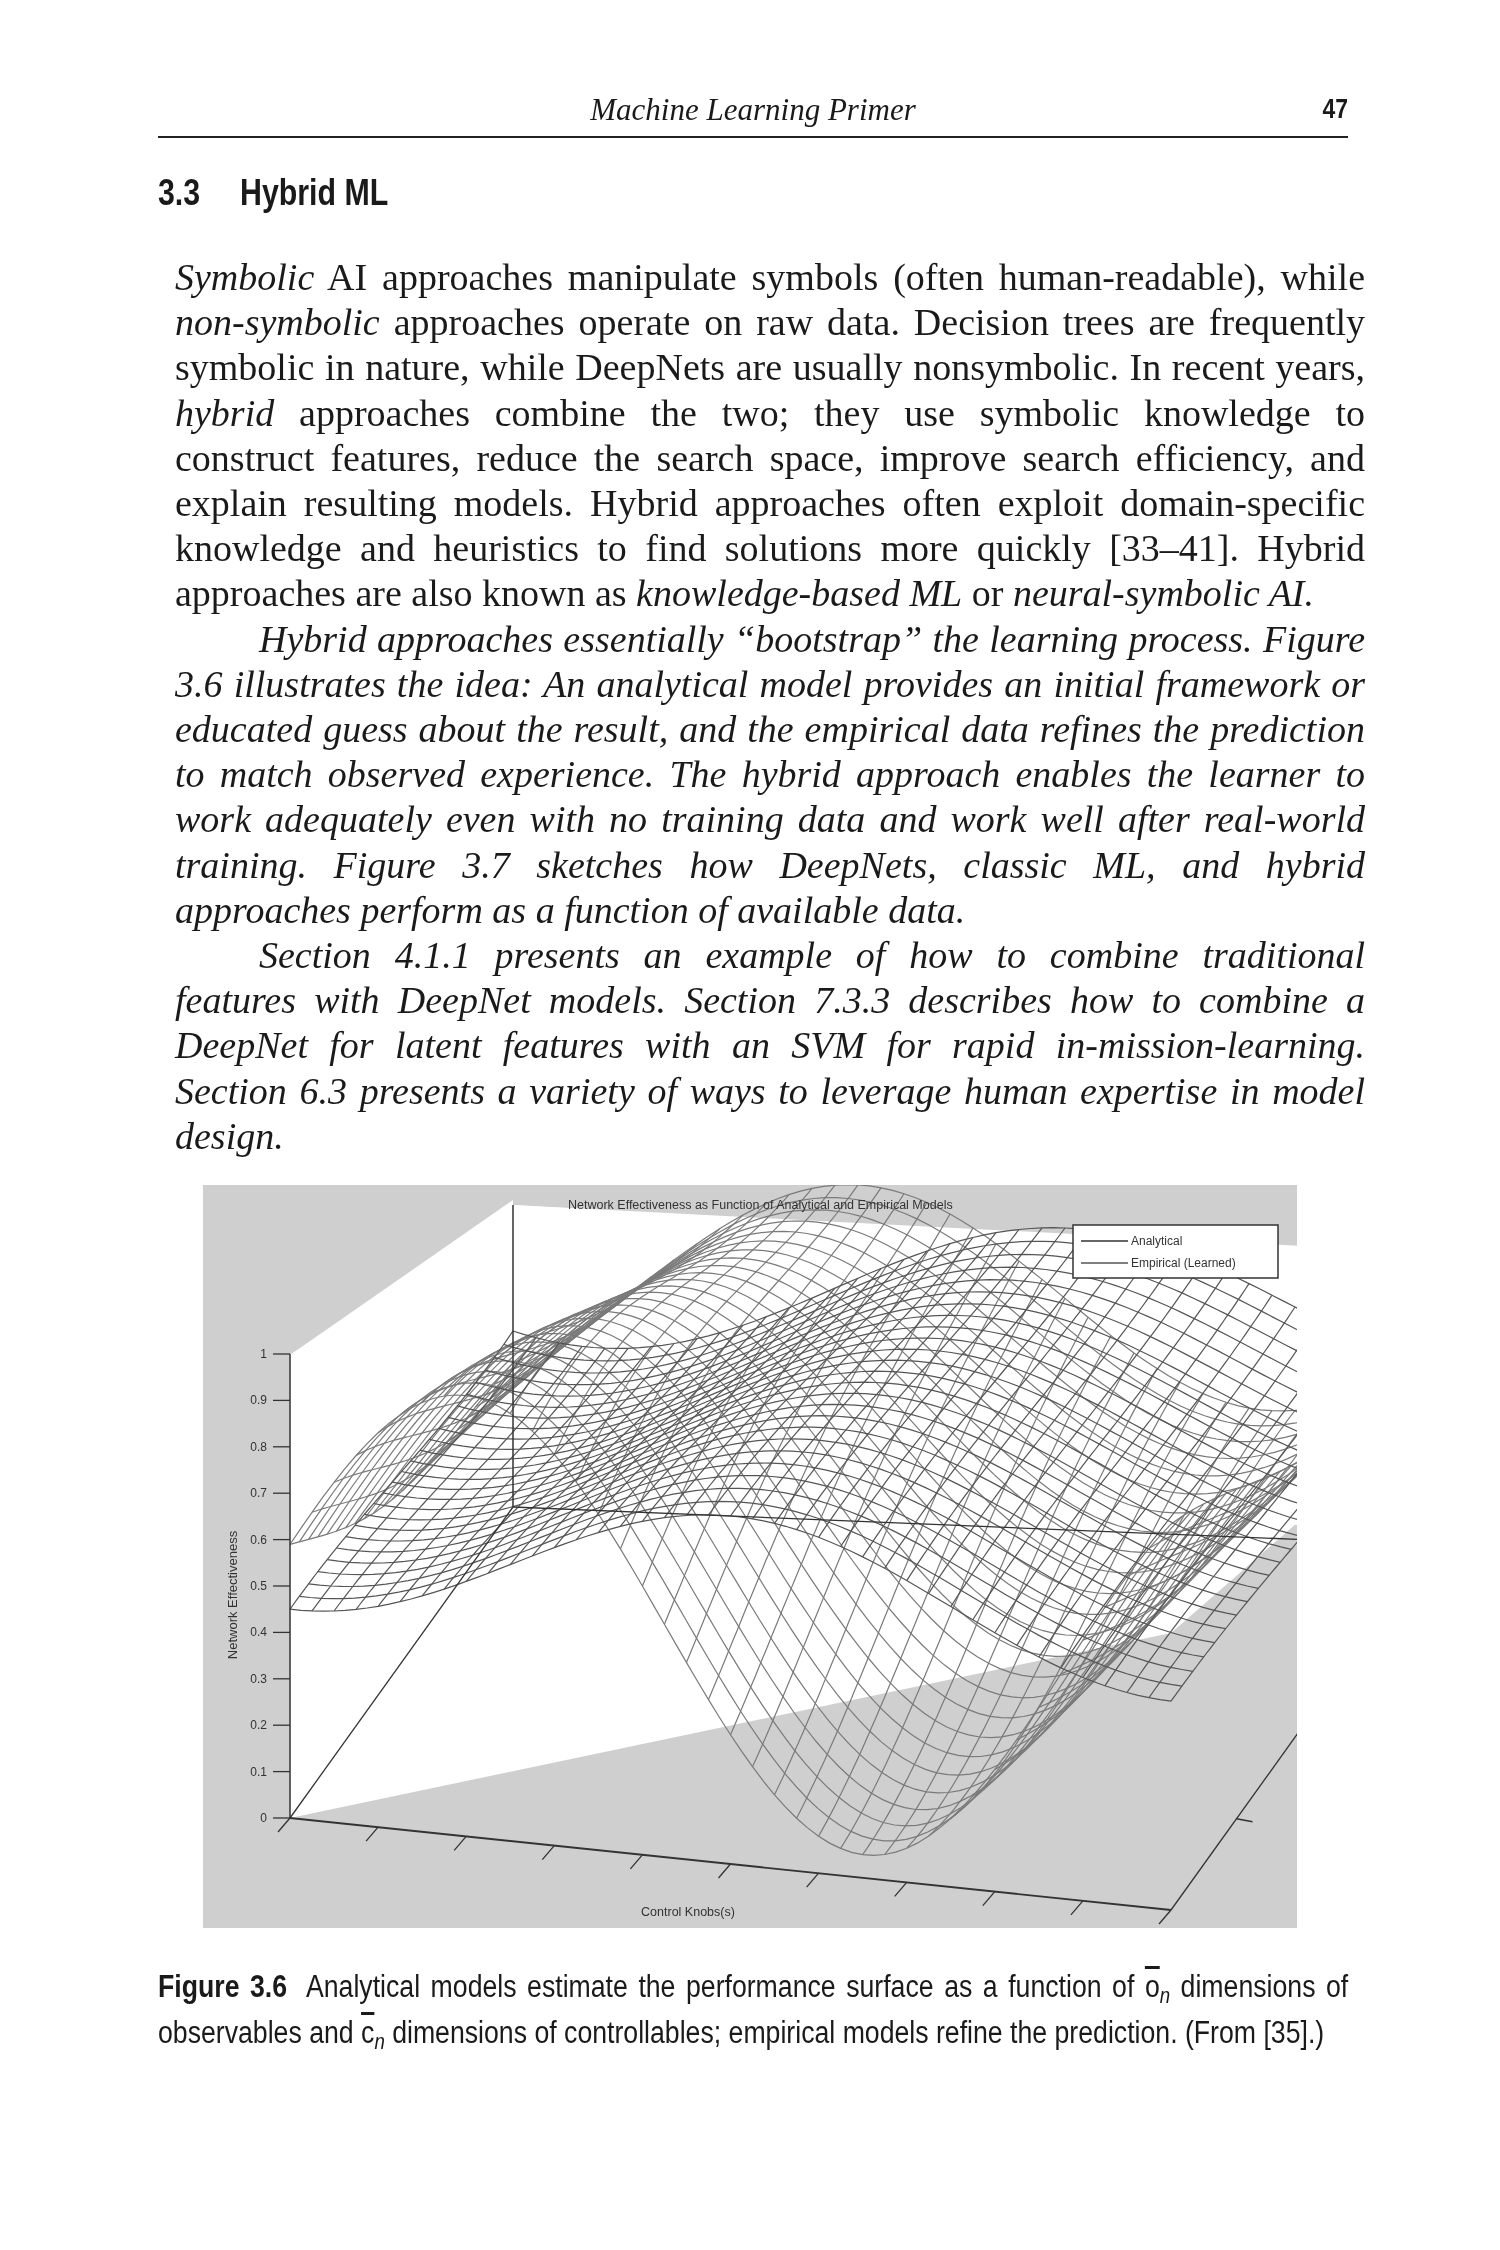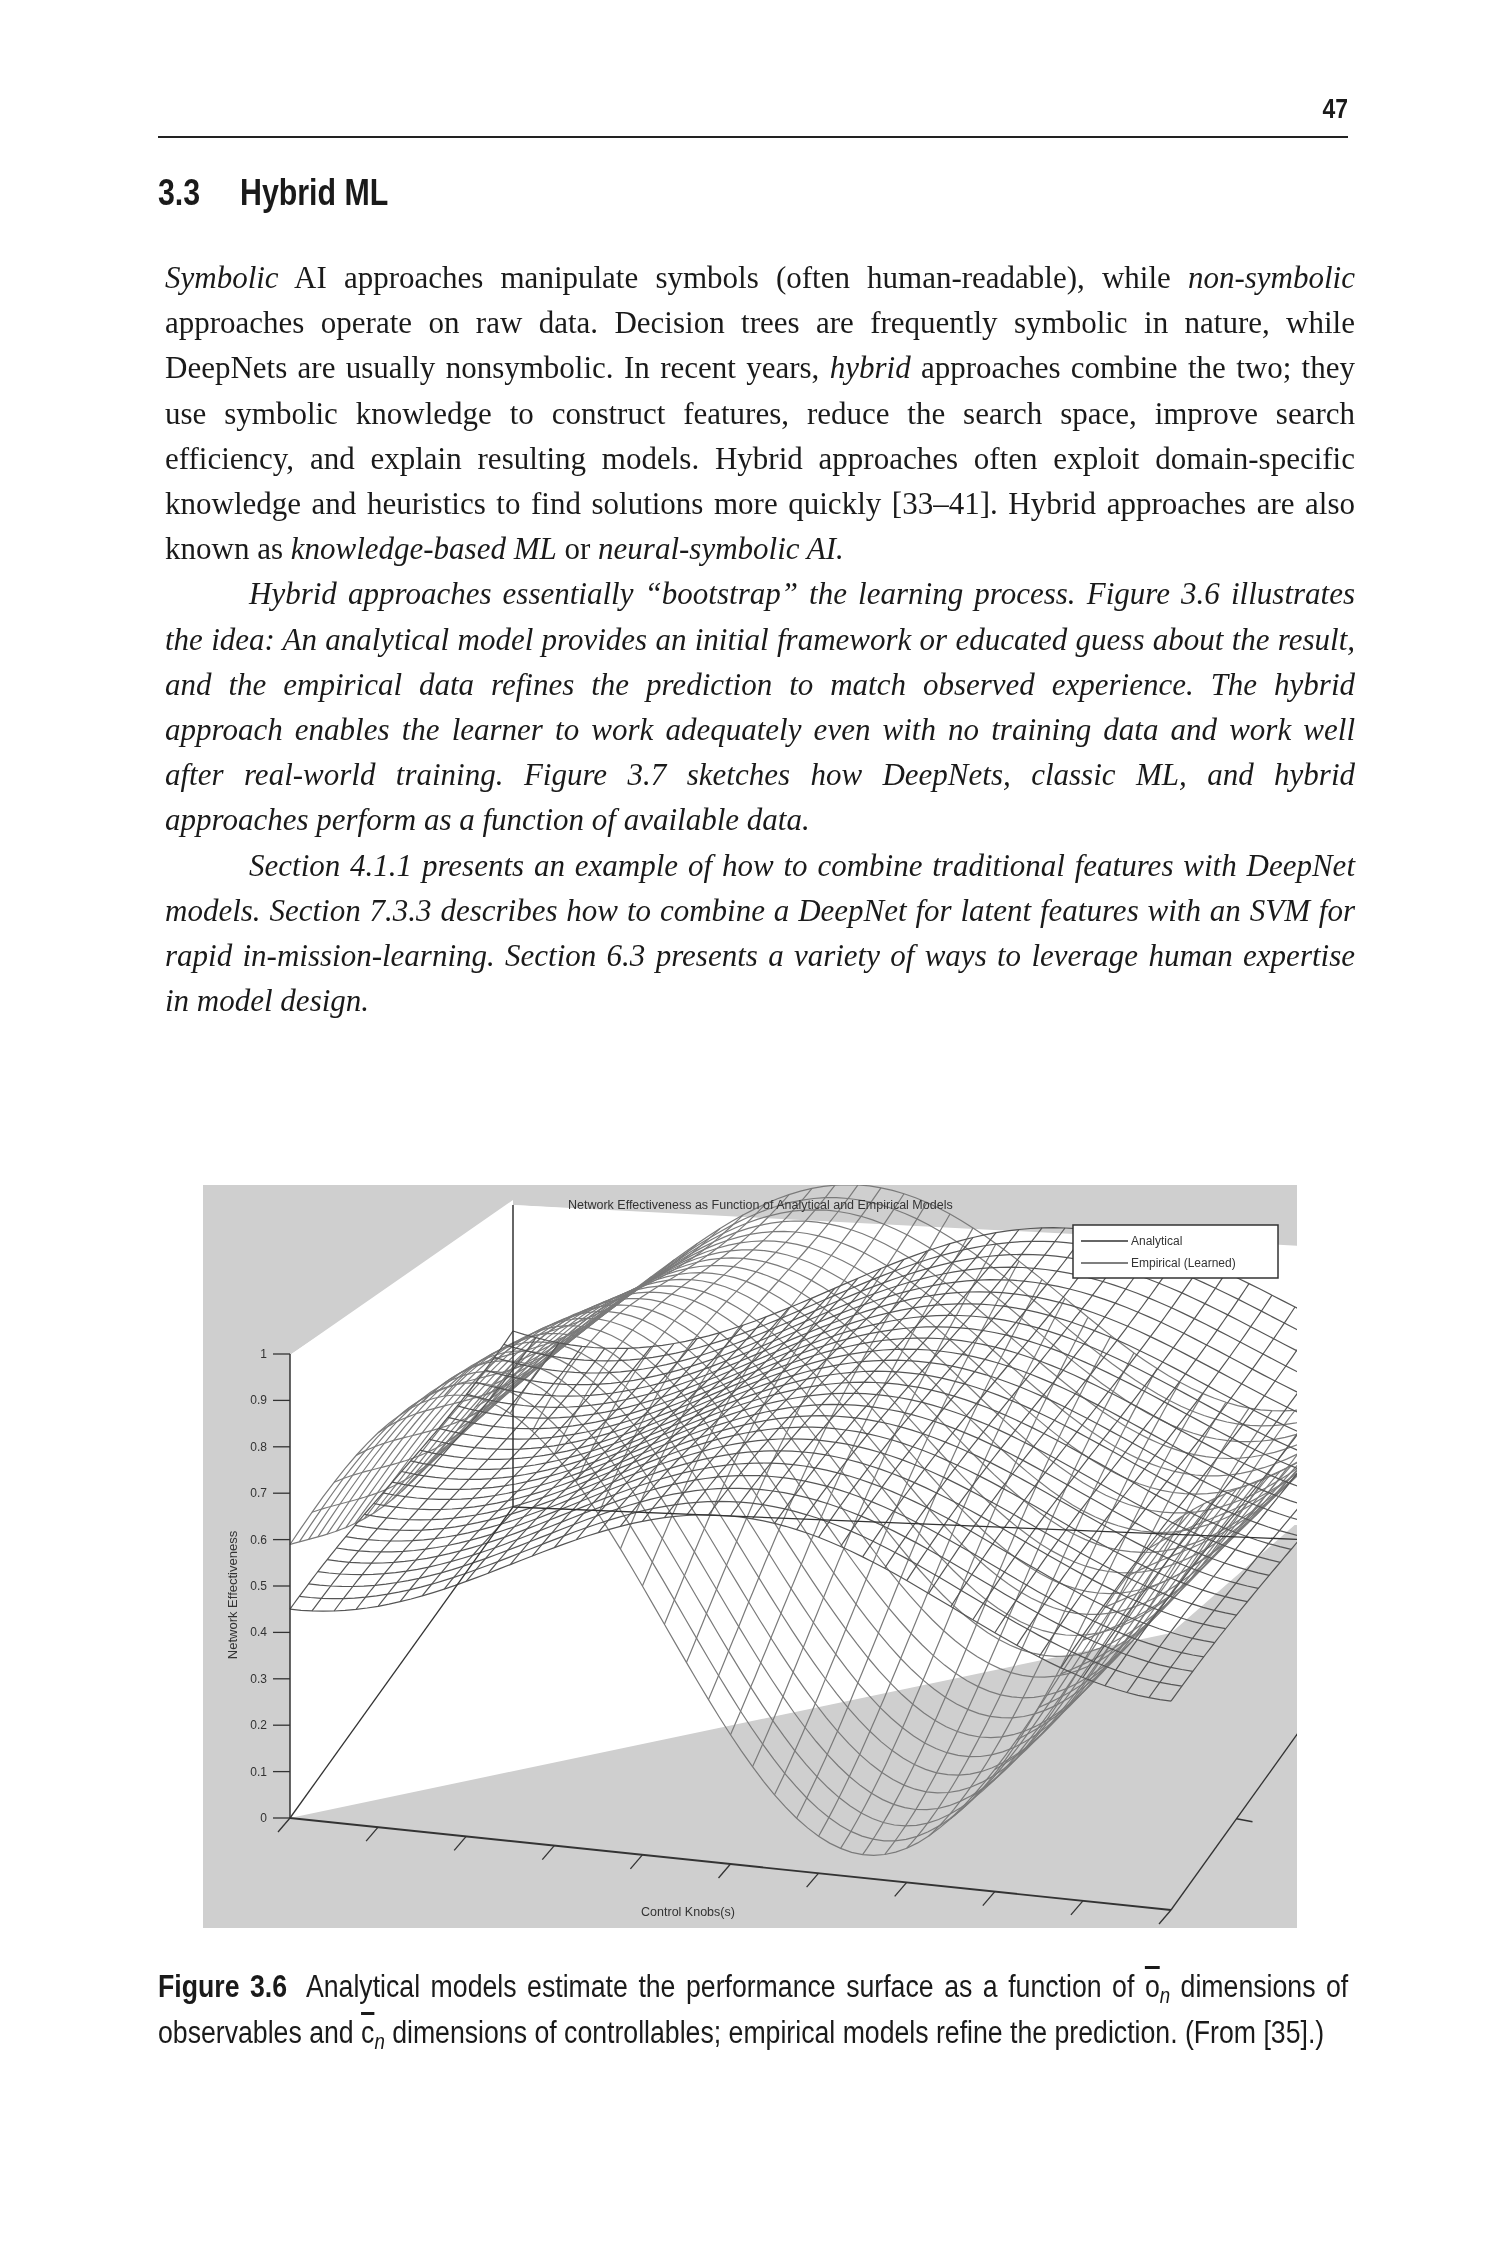--- a/index.html
+++ b/index.html
@@ -2,35 +2,36 @@
 <html><head>
 <meta charset="utf-8">
 <style>
   html, body { margin: 0; padding: 0; background: #ffffff; }
   body { width: 1500px; height: 2250px; position: relative; overflow: hidden; color: #1a1a1a; }
   .running-head { position: absolute; left: 158px; top: 92px; width: 1190px; height: 44px; border-bottom: 2px solid #222; }
   .running-title { position: absolute; left: 0; right: 0; top: 0; text-align: center; font-family: "Liberation Serif", "DejaVu Serif", serif; font-style: italic; font-size: 31px; }
   .page-number { position: absolute; right: 0; top: 2px; font-family: "Liberation Sans", sans-serif; font-weight: bold; font-size: 27px; transform: scaleX(0.85); transform-origin: right; }
   .section-heading { position: absolute; left: 158px; top: 172px; font-family: "Liberation Sans", sans-serif; font-weight: bold; font-size: 37px; transform: scaleX(0.82); transform-origin: left; white-space: nowrap; }
   .section-heading .num { display: inline-block; width: 100px; }
-  .body-text { position: absolute; left: 165px; top: 255px; width: 1190px; font-family: "Liberation Serif", "DejaVu Serif", serif; font-size: 31px; line-height: 45.2px; text-align: justify; }
+  .body-text { position: absolute; left: 175px; top: 255px; width: 1190px; font-family: "Liberation Serif", "DejaVu Serif", serif; font-size: 38px; line-height: 45.2px; text-align: justify; }
   .body-text p { margin: 0; hyphens: manual; }
   .body-text p.indent { text-indent: 84px; font-style: italic; }
   .figure { position: absolute; left: 203px; top: 1185px; width: 1094px; height: 743px; background: #cfcfcf; }
   .figure svg { position: absolute; left: 0; top: 0; }
   .caption { position: absolute; left: 158px; top: 1968px; width: 1190px; font-family: "Liberation Sans", sans-serif; font-size: 31px; line-height: 37px; text-align: justify; }
   .caption .inner { display: block; transform: scaleX(0.86); transform-origin: left; width: 1384px; }
   .caption .label { font-weight: bold; margin-right: 22px; }
   .ov { text-decoration: overline; }
   .sub { font-style: italic; font-size: 70%; vertical-align: -6px; }
 </style>
 </head>
 <body>
 
 <div class="running-head">
+  <div class="running-title">Machine Learning Primer</div>
   <div class="page-number">47</div>
 </div>
 
 <div class="section-heading">
   <span class="num">3.3</span><span>Hybrid ML</span>
 </div>
 
 <div class="body-text">
   <p id="para0"><em>Symbolic</em><span> AI approaches manipulate symbols (often human-readable), while </span><em>non-symbolic</em><span> approaches operate on raw data. Decision trees are frequently symbolic in nature, while DeepNets are usually nonsymbolic. In recent years, </span><em>hybrid</em><span> approaches combine the two; they use symbolic knowledge to construct features, reduce the search space, improve search efficiency, and explain resulting models. Hybrid approaches often exploit domain-specific knowledge and heuristics to find solutions more quickly [33–41]. Hybrid approaches are also known as </span><em>knowledge-based ML</em><span> or </span><em>neural-symbolic AI.</em></p>
   <p class="indent">Hybrid approaches essentially “bootstrap” the learning process. Figure 3.6 illustrates the idea: An analytical model provides an initial framework or educated guess about the result, and the empirical data refines the prediction to match observed experience. The hybrid approach enables the learner to work adequately even with no training data and work well after real-world training. Figure 3.7 sketches how DeepNets, classic ML, and hybrid approaches perform as a function of available data.</p>

